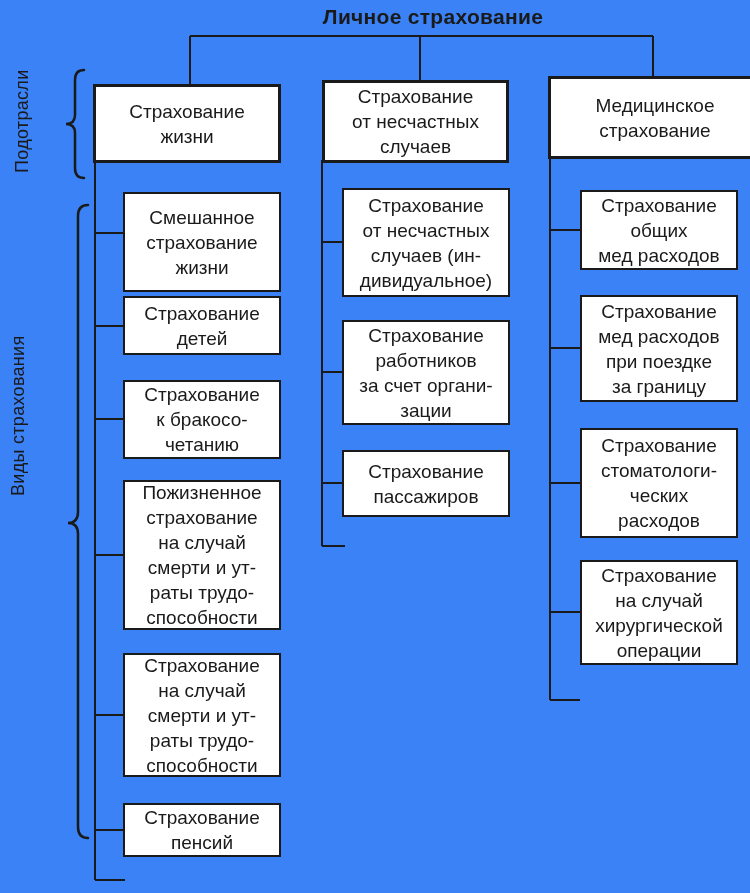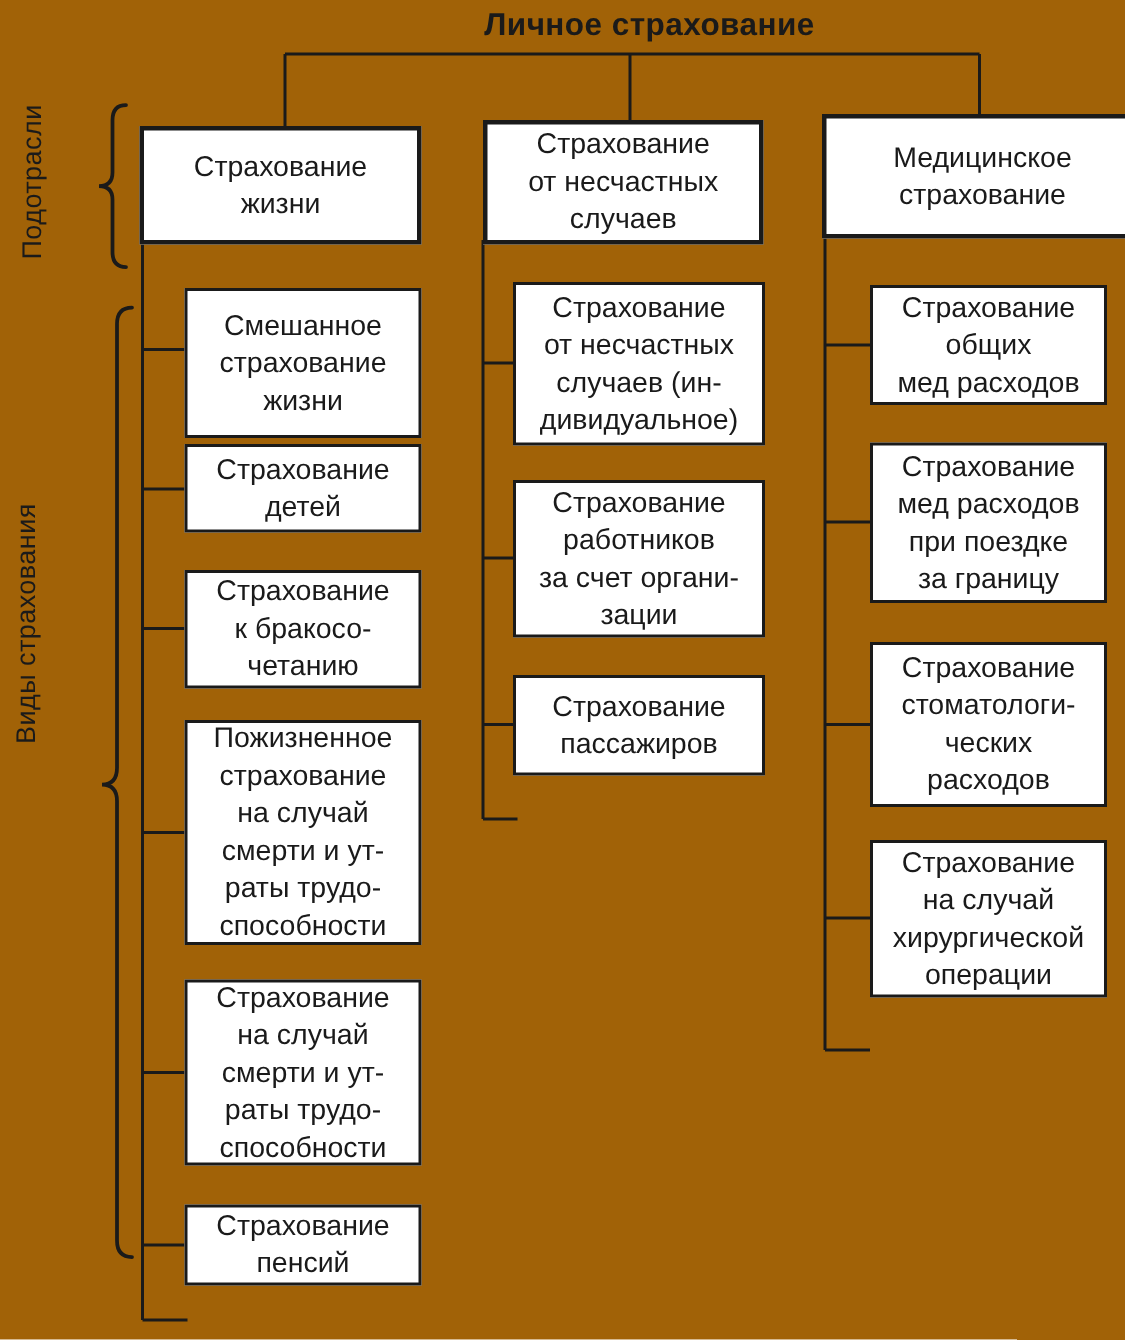--- a/index.html
+++ b/index.html
@@ -1,20 +1,20 @@
 <!DOCTYPE html>
 <html><head>
 <meta charset="utf-8">
 <style>
   html, body { margin: 0; padding: 0; background: #ffffff; }
   .canvas {
     position: relative;
     width: 750px;
     height: 893px;
-    background: #a16207;
+    background: #3b82f6;
     font-family: "Liberation Sans", sans-serif;
     color: #1a1a1a;
     overflow: hidden;
   }
   .lines {
     position: absolute;
     left: 0; top: 0;
   }
   .title {
     position: absolute;

